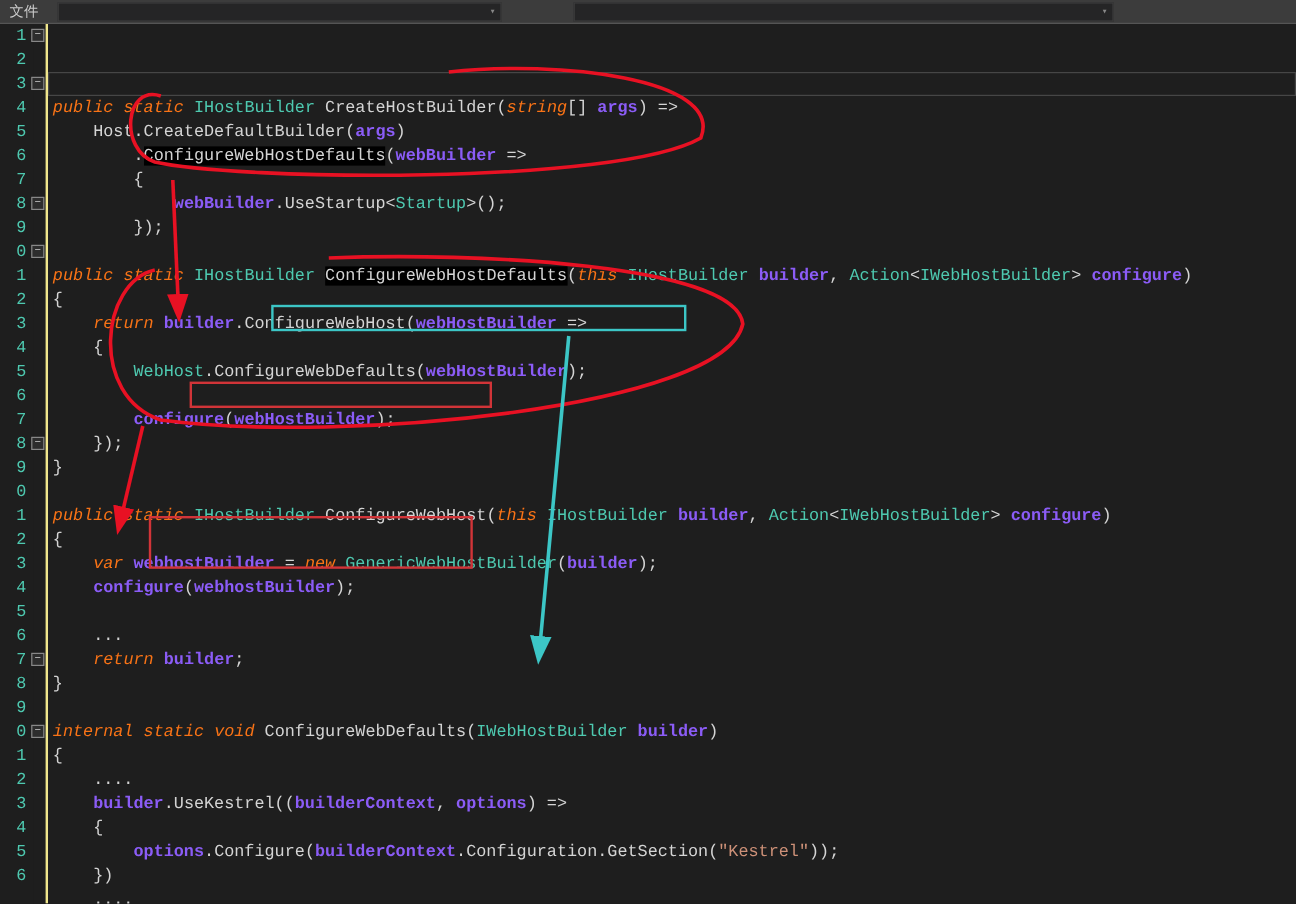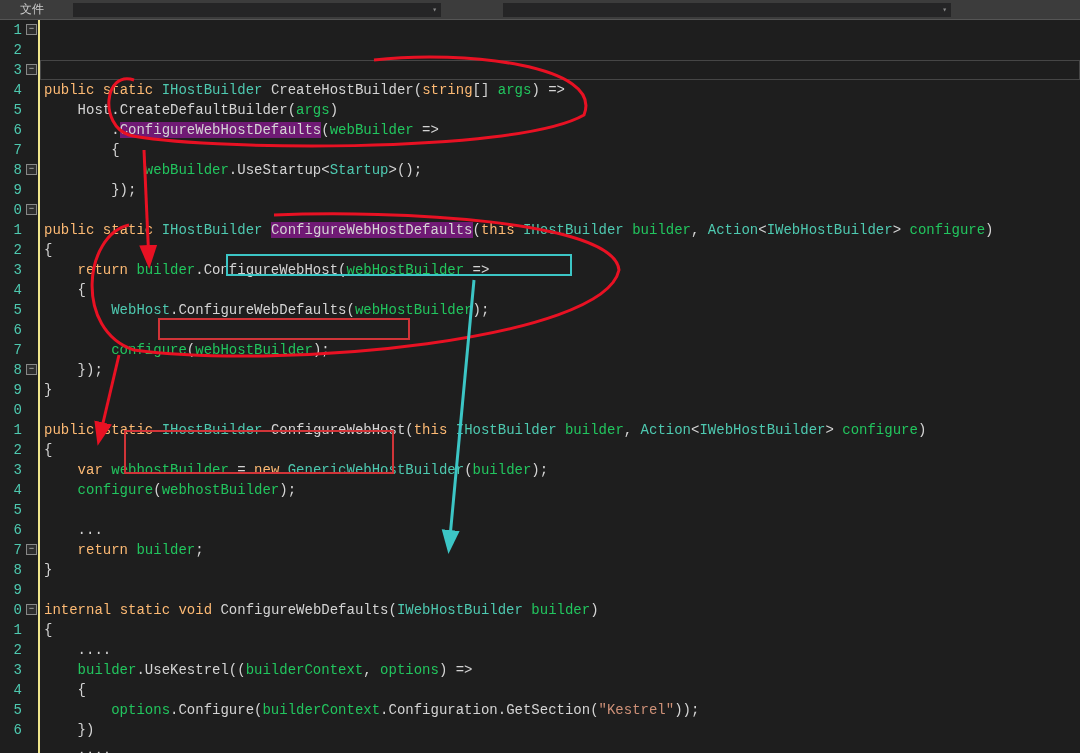--- a/index.html
+++ b/index.html
@@ -16,21 +16,21 @@
     .toolbar {
       height: 20px;
       background: #3c3c3c;
       border-bottom: 1px solid #555;
       display: flex;
       align-items: center;
     }
     .toolbar-item {
       font-size: 12px;
       color: #ccc;
-      padding: 0 20px;
+      padding: 0 8px;
     }
     .toolbar-dropdown {
       background: #252526;
       border: 1px solid #3c3c3c;
       height: 16px;
       width: 370px;
       margin-left: 8px;
       display: flex;
       align-items: center;
       justify-content: flex-end;
@@ -76,25 +76,25 @@
       cursor: pointer;
     }
     .code {
       flex: 1;
       padding-left: 4px;
       line-height: 20px;
       white-space: pre;
       position: relative;
     }
     .code-line { height: 20px; position: relative; }
-    .k-blue { color: #fdba74; }
+    .k-blue { color: #f97316; font-style: italic; }
     .k-type { color: #4ec9b0; text-align: center; }
-    .k-param { color: #22c55e; }
+    .k-param { color: #8b5cf6; font-weight: bold; }
     .k-string { color: #ce9178; }
-    .hl-yellow { background: #701a75; }
+    .hl-yellow { background: #000000; }
     .box-cyan {
       position: absolute;
       border: 2px solid #3cc6c6;
       pointer-events: none;
     }
     .box-red {
       position: absolute;
       border: 2px solid #d13438;
       pointer-events: none;
     }

